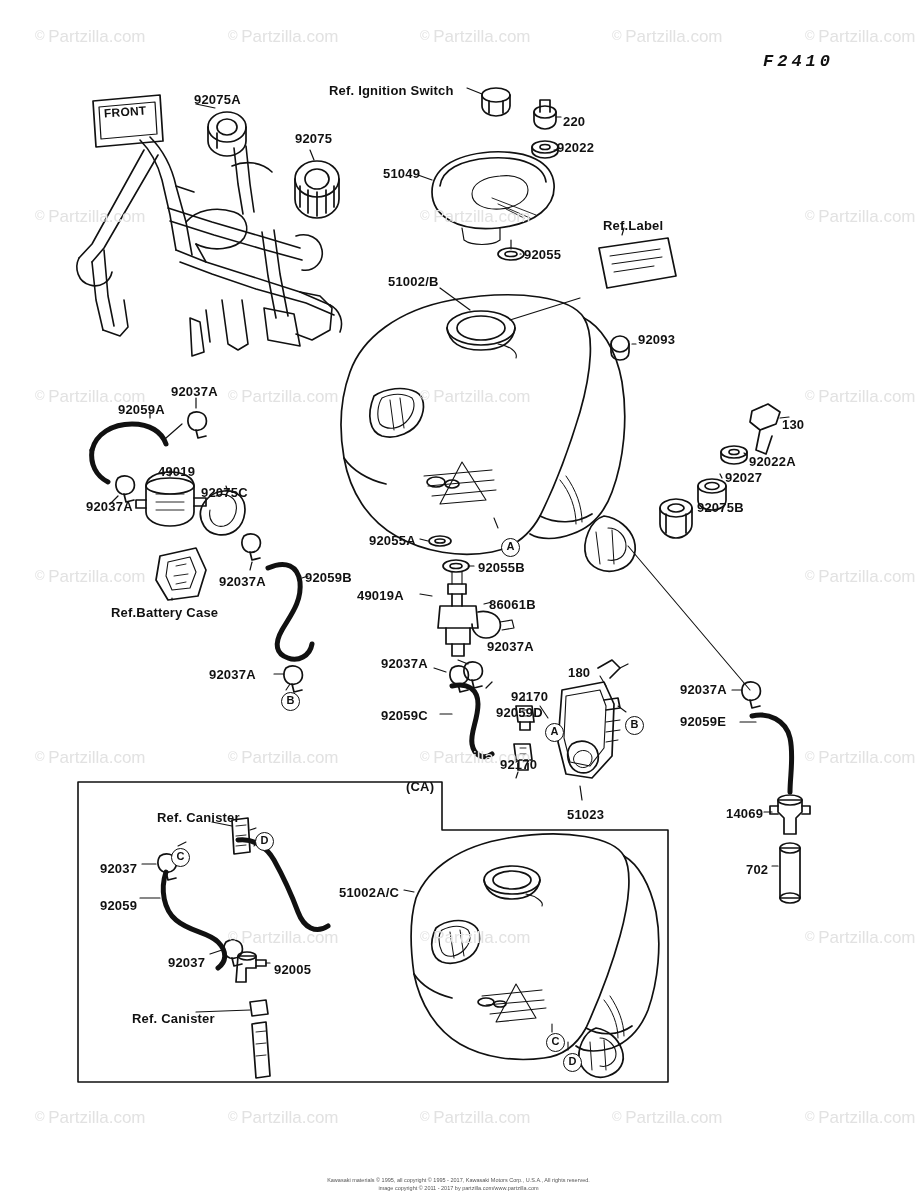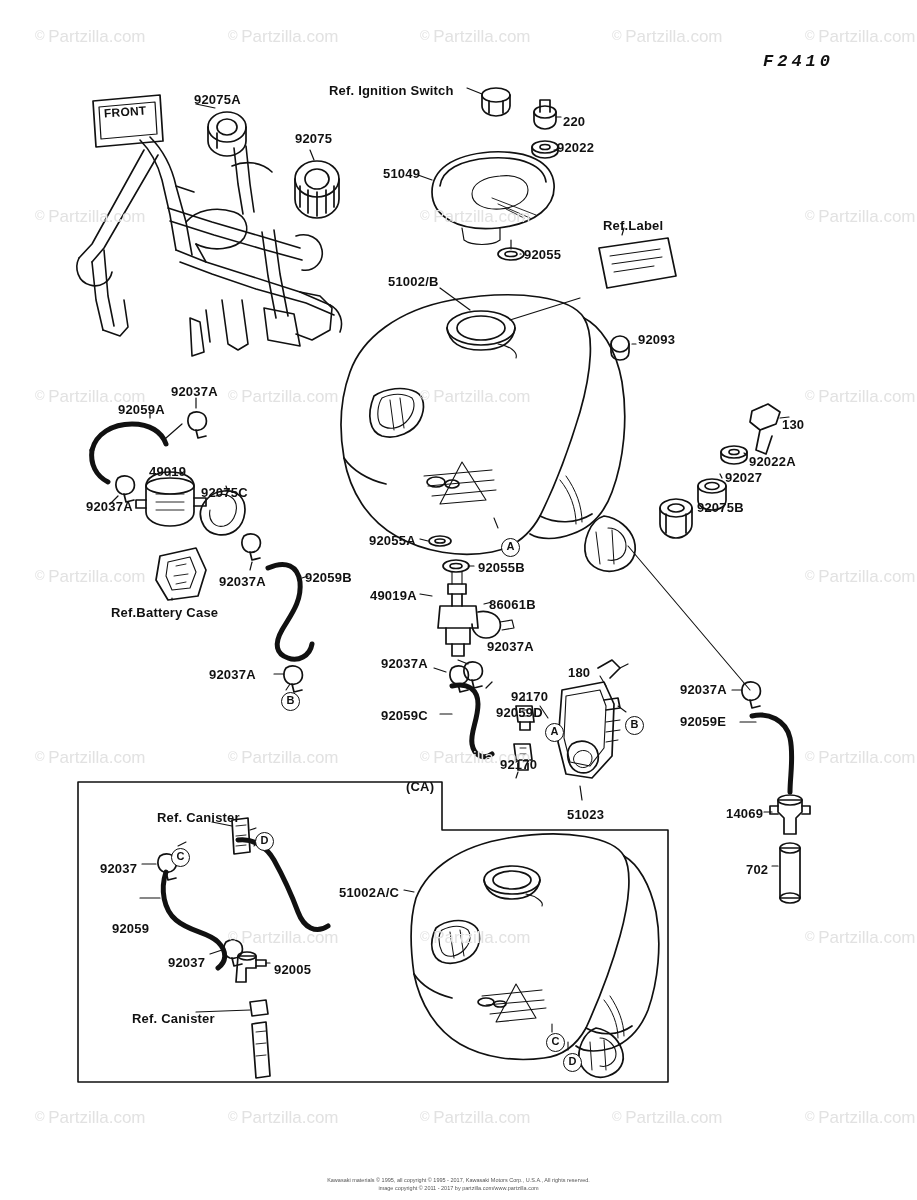--- a/index.html
+++ b/index.html
@@ -519,48 +519,48 @@
       <div class="lbl" style="left: 383px; top: 166px;">51049</div>
       <div class="lbl" style="left: 591px; top: 218px; margin-left: 12px;">Ref.Label</div>
       <div class="lbl" style="left: 524px; top: 247px;">92055</div>
       <div class="lbl" style="left: 388px; top: 274px;">51002/B</div>
       <div class="lbl" style="left: 638px; top: 332px;">92093</div>
       <div class="lbl" style="left: 171px; top: 384px;">92037A</div>
       <div class="lbl" style="left: 118px; top: 402px;">92059A</div>
       <div class="lbl" style="left: 782px; top: 417px;">130</div>
       <div class="lbl" style="left: 749px; top: 430px; margin-top: 24px;">92022A</div>
       <div class="lbl" style="left: 725px; top: 470px;">92027</div>
-      <div class="lbl" style="left: 149px; top: 464px;">49019</div>
+      <div class="lbl" style="left: 158px; top: 464px;">49019</div>
       <div class="lbl" style="left: 201px; top: 485px;">92075C</div>
       <div class="lbl" style="left: 86px; top: 499px;">92037A</div>
       <div class="lbl" style="left: 697px; top: 500px;">92075B</div>
       <div class="lbl" style="left: 369px; top: 533px;">92055A</div>
       <div class="lbl" style="left: 219px; top: 574px;">92037A</div>
       <div class="lbl" style="left: 305px; top: 570px;">92059B</div>
       <div class="lbl" style="left: 478px; top: 560px;">92055B</div>
       <div class="lbl" style="left: 111px; top: 605px;">Ref.Battery Case</div>
-      <div class="lbl" style="left: 370px; top: 588px; text-align: center;">49019A</div>
+      <div class="lbl" style="left: 357px; top: 588px; text-align: center;">49019A</div>
       <div class="lbl" style="left: 489px; top: 597px;">86061B</div>
       <div class="lbl" style="left: 487px; top: 639px;">92037A</div>
       <div class="lbl" style="left: 209px; top: 667px;">92037A</div>
       <div class="lbl" style="left: 381px; top: 656px;">92037A</div>
       <div class="lbl" style="left: 496px; top: 705px;">92059D</div>
       <div class="lbl" style="left: 568px; top: 665px;">180</div>
       <div class="lbl" style="left: 511px; top: 689px;">92170</div>
       <div class="lbl" style="left: 680px; top: 682px;">92037A</div>
       <div class="lbl" style="left: 381px; top: 708px;">92059C</div>
       <div class="lbl" style="left: 680px; top: 714px;">92059E</div>
       <div class="lbl" style="left: 500px; top: 757px;">92170</div>
       <div class="lbl" style="left: 567px; top: 807px;">51023</div>
       <div class="lbl" style="left: 726px; top: 806px;">14069</div>
       <div class="lbl" style="left: 746px; top: 862px;">702</div>
       <div class="lbl" style="left: 157px; top: 810px;">Ref. Canister</div>
       <div class="lbl" style="left: 100px; top: 861px;">92037</div>
       <div class="lbl" style="left: 339px; top: 885px;">51002A/C</div>
-      <div class="lbl" style="left: 112px; top: 898px; margin-top: 23px;">92059</div>
+      <div class="lbl" style="left: 100px; top: 898px;">92059</div>
       <div class="lbl" style="left: 168px; top: 955px;">92037</div>
       <div class="lbl" style="left: 274px; top: 962px;">92005</div>
       <div class="lbl" style="left: 132px; top: 1011px;">Ref. Canister</div>
     </div>
 
   <div id="callouts">
       <div class="callout" style="left: 501px; top: 538px;">A</div>
       <div class="callout" style="left: 281px; top: 692px;">B</div>
       <div class="callout" style="left: 545px; top: 723px;">A</div>
       <div class="callout" style="left: 625px; top: 716px;">B</div>

